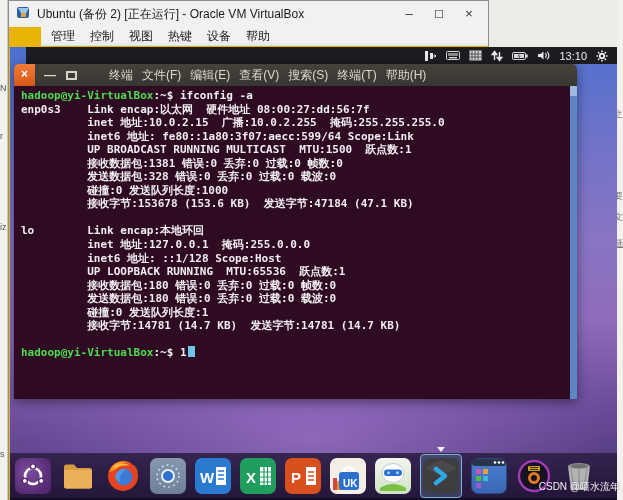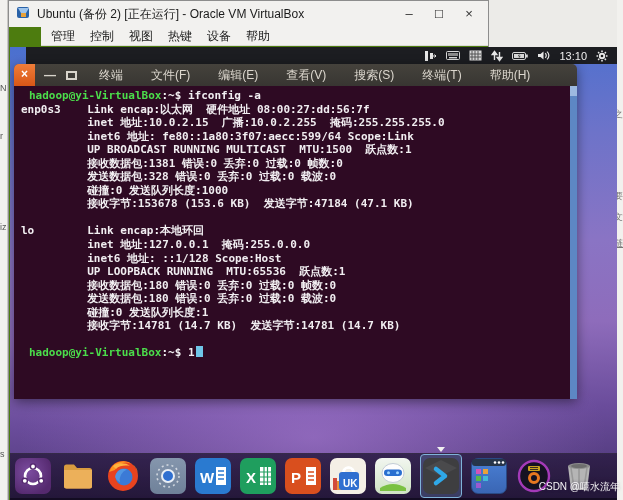--- a/index.html
+++ b/index.html
@@ -9,21 +9,21 @@
   
   .host-strip { position:absolute; top:0; bottom:0; background:#f2f1ee; overflow:hidden; }
   .host-strip.left  { left:0; width:8px; border-right:1px solid #c9c7c4; }
   .host-strip.right { right:0; width:6px; }
   .host-frag { position:absolute; left:0; font-size:9px; color:#555; white-space:nowrap; }
   .host-strip.right .host-frag { left:-3px; color:#777; }
   .host-frag.link { color:#3b78c4; text-decoration:underline; }
 
   
   .vbox { position:absolute; left:8px; top:0; width:481px; height:500px;
-          background:#4d7c0f; border:1px solid #8d8d8d; border-bottom:none; }
+          background:#eab308; border:1px solid #8d8d8d; border-bottom:none; }
   .vbox-titlebar { height:26px; display:flex; align-items:center; padding:0 4px 0 7px; background:#f2f1ef; }
   .vbox-title { font-size:12px; color:#1b1b1b; margin-left:6px; flex:1; white-space:nowrap; overflow:hidden; }
   .winctl { width:30px; height:22px; text-align:center; line-height:22px; font-size:13px; color:#333; }
   .winctl.max { font-size:11px; }
   .vbox-menubar { height:19px; display:flex; align-items:center; gap:15px; padding:0 10px;
                   background:#f2f1ef; border-bottom:1px solid #dcdad7; font-size:12px; color:#1b1b1b;margin-left:32px; }
   .vmenu-item { cursor:default; }
 
   
   .vm-screen { position:absolute; left:1px; top:46px; width:607px; height:454px; overflow:hidden;
@@ -39,27 +39,27 @@
   
   .term { position:absolute; left:4px; top:17px; width:563px; height:335px;
           border-radius:5px 5px 0 0; box-shadow:0 3px 12px rgba(0,0,0,0.45); }
   .term-titlebar { position:relative; height:22px; background:linear-gradient(#45423c,#383632);
                    border-radius:5px 5px 0 0; display:flex; align-items:center; }
   .term-close { width:21px; height:22px; border-radius:5px 0 0 0;
                 background:linear-gradient(#ef7d39,#d85717); color:#fff; font-weight:bold;
                 font-size:12px; text-align:center; line-height:21px; }
   .term-min { color:#d8d4cb; font-size:12px; font-weight:bold; margin:0 1px 0 9px; line-height:20px; }
   .term-max { width:11px; height:9px; border:2px solid #d8d4cb; margin:0 0 0 9px; }
-  .term-menus { display:flex; gap:28px; margin-left:22px; font-size:12px; color:#ddd8cf; white-space:nowrap; }
+  .term-menus { display:flex; gap:9px; margin-left:32px; font-size:12px; color:#ddd8cf; white-space:nowrap; }
   .term-body { position:absolute; left:0; right:7px; top:22px; bottom:0; background:#2e0a23;
                padding:3px 0 0 7px; overflow:hidden;
                font-family:"DejaVu Sans Mono", monospace; font-size:11px; font-weight:bold;
                color:#f1eef1; white-space:pre; }
   .tline { height:13.55px; line-height:13.55px; }
-  .tline .user { color:#4bdd4b;margin-left:8px; }
+  .tline .user { color:#4bdd4b; }
   .cursor { display:inline-block; width:7px; height:11px; background:#6fc6e8; vertical-align:-1px; margin-left:1px; }
   .term-scrollbar { position:absolute; right:0; top:22px; bottom:0; width:7px;
                     background:linear-gradient(#9db9e0 0 10px, #5d87c4 10px 100%); }
 
   
   .dock { position:absolute; left:0; right:0; bottom:0; height:48px;
           background:linear-gradient(rgba(48,32,74,0.93), rgba(32,20,52,0.95));
           border-top:1px solid rgba(255,255,255,0.08);
           display:flex; align-items:center; gap:9px; padding:0 0 4px 5px; }
   .dock-bottom { position:absolute; left:0; right:0; bottom:0; height:3px; background:rgba(16,10,30,0.85); }

